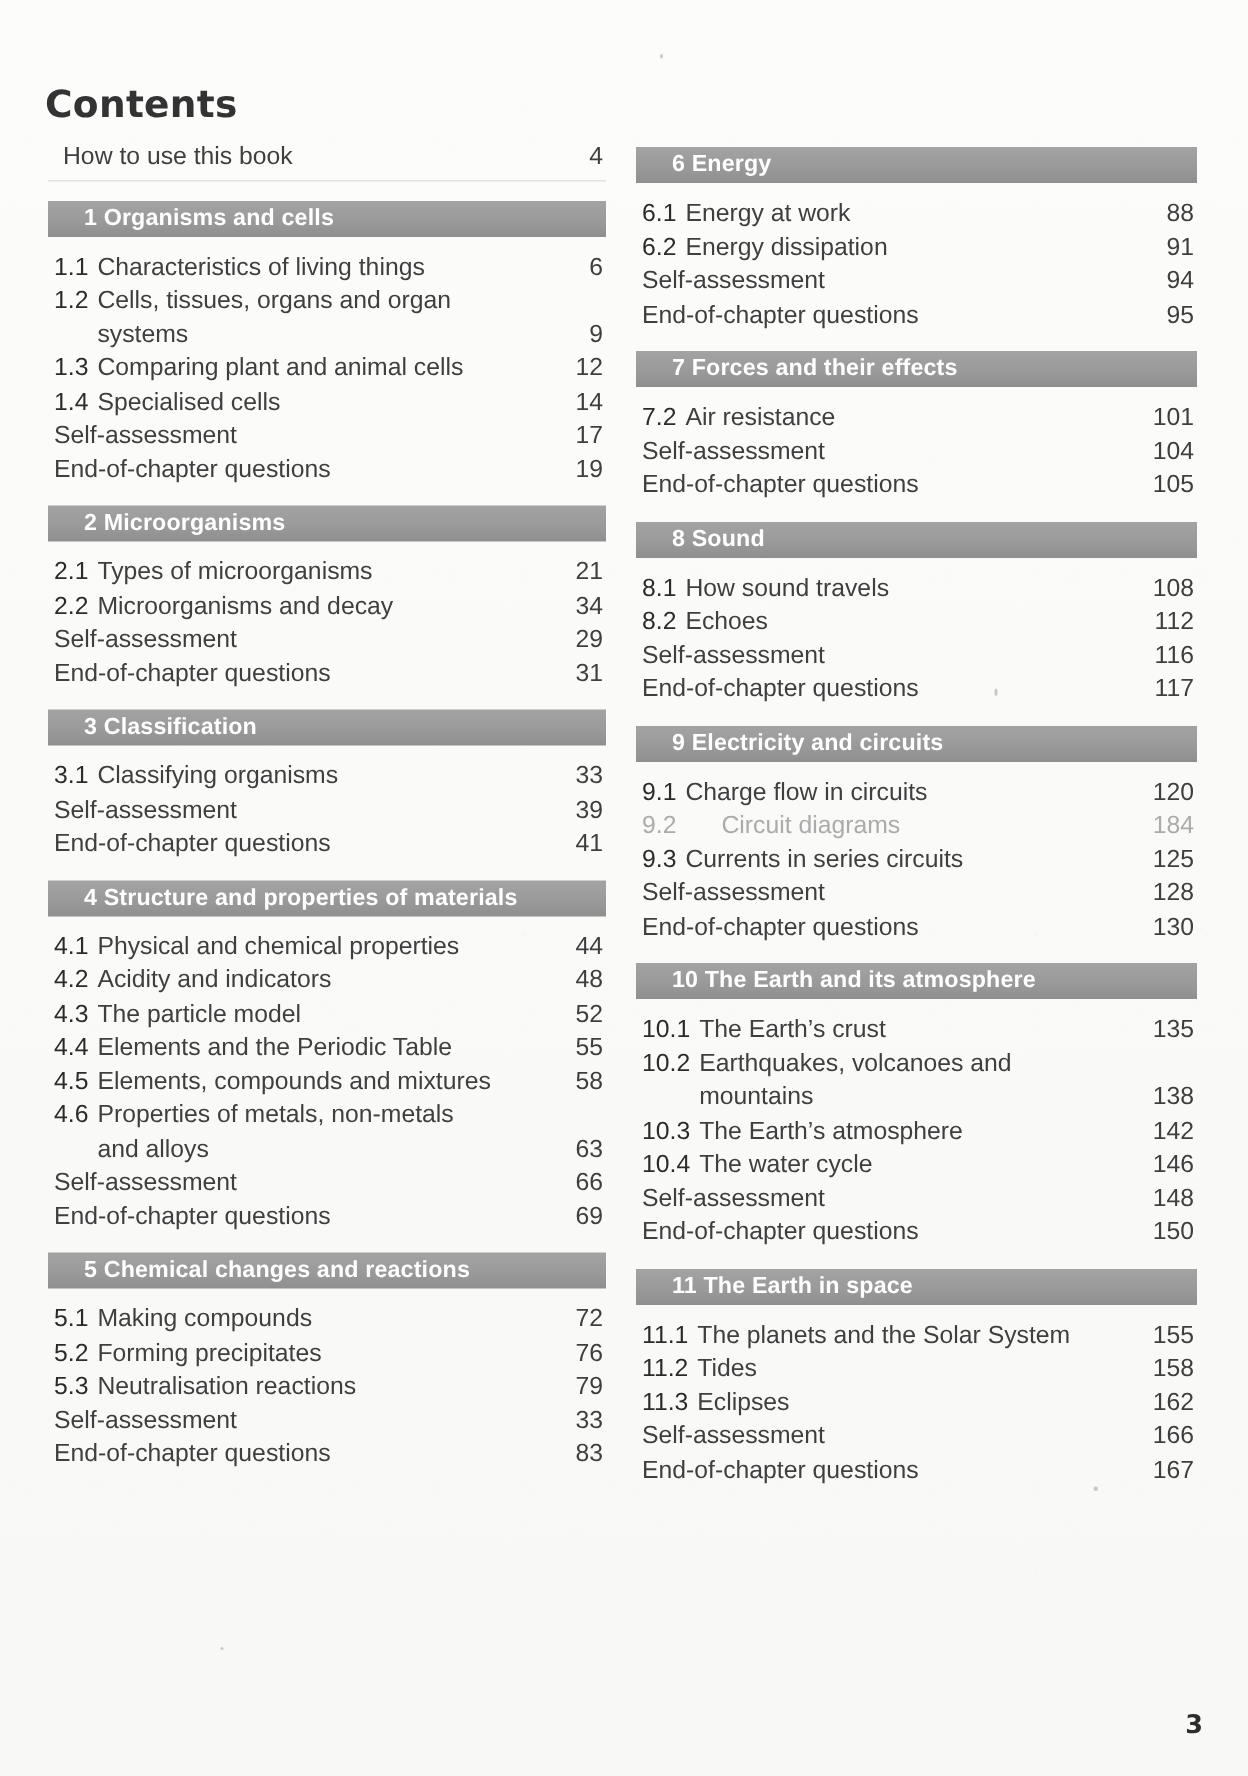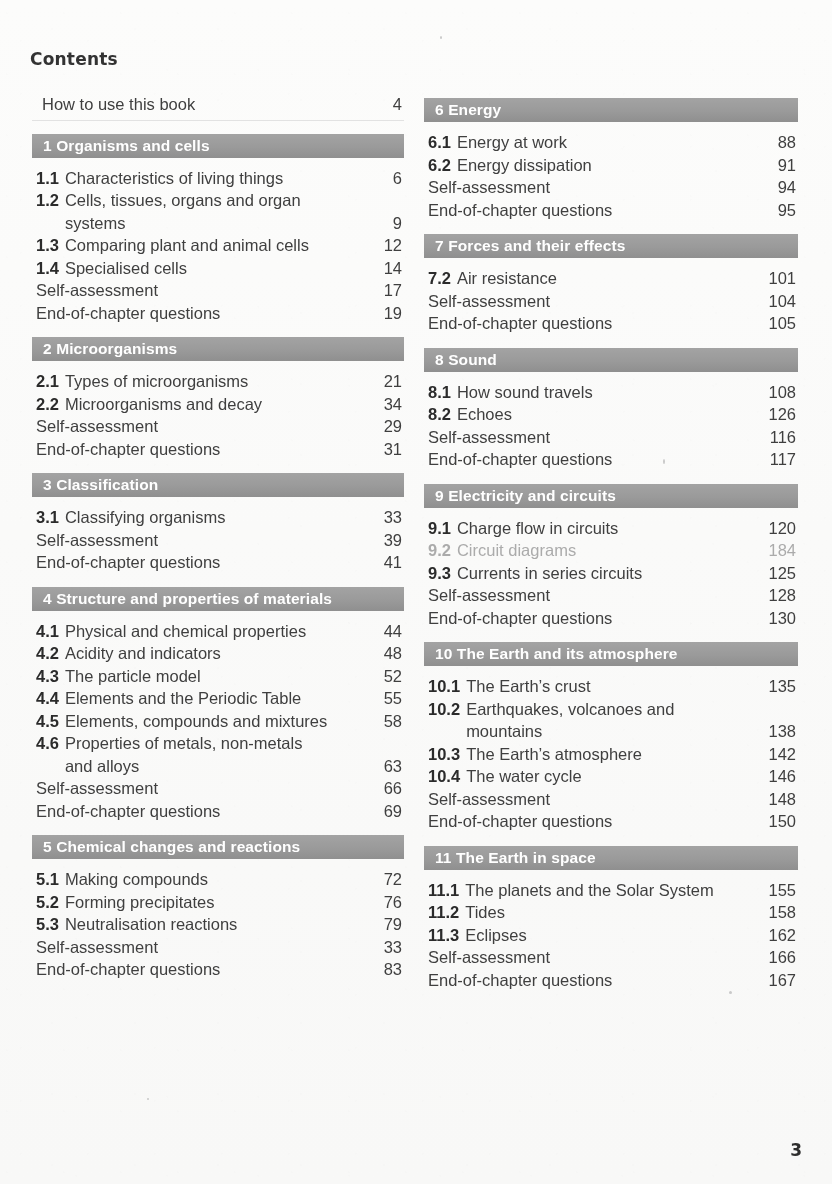--- a/index.html
+++ b/index.html
@@ -34,21 +34,21 @@
       radial-gradient(circle at 63% 41%, rgba(0,0,0,.015) 0 1px, transparent 1px),
       radial-gradient(circle at 31% 77%, rgba(0,0,0,.016) 0 1px, transparent 1px),
       radial-gradient(circle at 84% 88%, rgba(0,0,0,.014) 0 1px, transparent 1px);
     background-size: 57px 61px, 83px 71px, 67px 53px, 91px 79px;
   }
 
   .page-title {
     position: absolute;
     left: 30px;
     top: 38px;
-    font-size: 17px;
+    font-size: 25px;
     font-weight: bold;
     letter-spacing: .2px;
     color: #333333;
     font-family: "DejaVu Sans", sans-serif;
   }
 
   .columns {
     position: absolute;
     left: 0;
     top: 93px;
@@ -64,40 +64,40 @@
   
   .row {
     display: flex;
     align-items: baseline;
     font-size: 16.5px;
     line-height: 22.5px;
     color: #3c3c3c;
     padding: 0 2px 0 4px;
   }
   .row .num {
-    font-weight: bold;
+    font-weight: normal;
     color: #2b2b2b;
     flex: 0 0 auto;
     margin-right: 6px;
     white-space: nowrap;
     text-align: right;
   }
   .row .title {
     flex: 1 1 auto;
     color: #3f3f3f;
   }
   .row .pg {
     flex: 0 0 auto;
     text-align: right;
     min-width: 34px;
     color: #3f3f3f;
     padding-left: 8px;
   }
   .row.plain .title { margin-left: 0; }
-  .row.faded { color: #a9a9a9; }
+  .row.faded { color: #a9a9a9; gap: 24px; }
   .row.faded .num,
   .row.faded .title,
   .row.faded .pg { color: #ababab; }
 
   
   .row.cont { }
   .row.cont .num { visibility: hidden; }
 
   .topline {
     height: 0;
@@ -105,21 +105,21 @@
     margin: 4px 0 0 0;
   }
 
   .chapter-bar {
     background: linear-gradient(180deg, #a3a3a3 0%, #9a9a9a 55%, #8f8f8f 100%);
     color: #ffffff;
     font-weight: bold;
     font-size: 15.5px;
     line-height: 24px;
     height: 24px;
-    padding: 0 8px 0 11px;
+    padding: 0 8px 0 24px;
     margin: 0;
     letter-spacing: .1px;
     white-space: nowrap;
     overflow: hidden;
     text-overflow: ellipsis;
     box-sizing: border-box;
   }
   .gap-before-bar { height: 13px; }
   .gap-after-bar  { height: 9px; }
   .gap-small      { height: 5px; }
@@ -356,21 +356,21 @@
         <div class="chapter-bar">8 Sound</div>
         <div class="gap-after-bar"></div>
         <div class="row">
           <span class="num">8.1</span>
           <span class="title">How sound travels</span>
           <span class="pg">108</span>
         </div>
         <div class="row">
           <span class="num">8.2</span>
           <span class="title">Echoes</span>
-          <span class="pg">126</span>
+          <span class="pg">112</span>
         </div>
         <div class="row plain">
           <span class="title">Self-assessment</span>
           <span class="pg">116</span>
         </div>
         <div class="row plain">
           <span class="title">End-of-chapter questions</span>
           <span class="pg">117</span>
         </div>
         <div class="gap-before-bar"></div>

